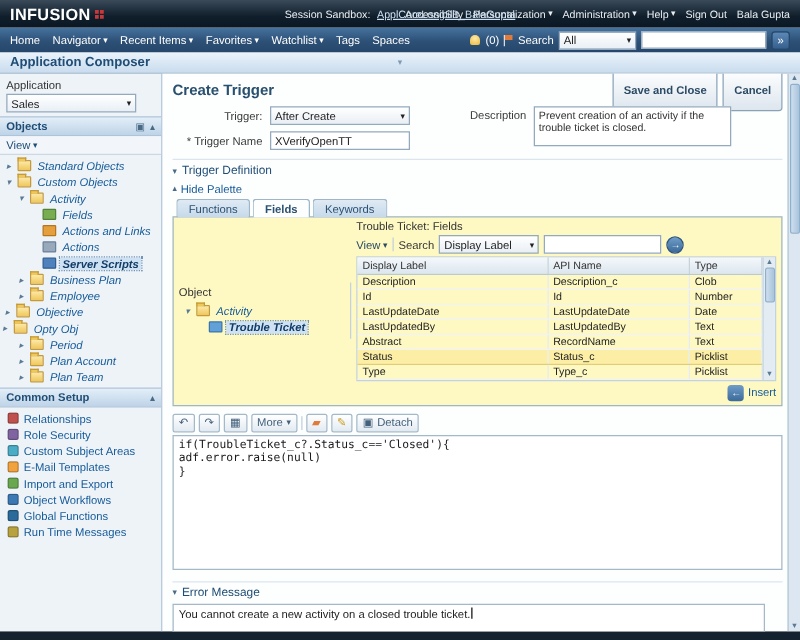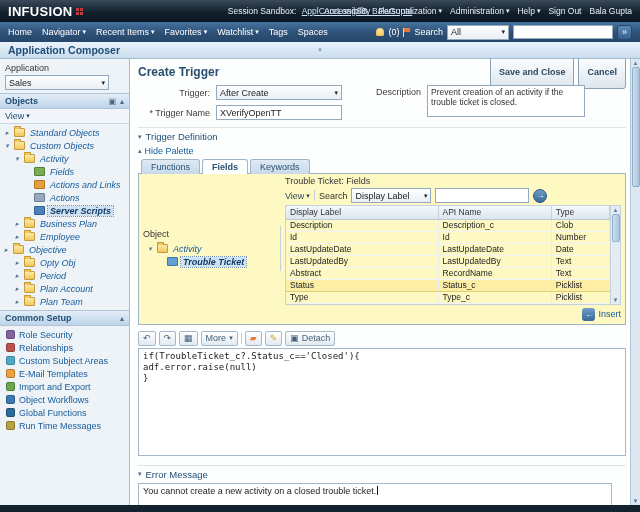--- a/index.html
+++ b/index.html
@@ -75,21 +75,21 @@
   
   .main{flex:1;position:relative;background:#fdfefe;overflow:hidden;}
   .main-inner{padding:4px 14px 0 8px;height:100%;}
   .main-header{display:flex;align-items:center;height:18px;}
   .main-title{color:#29506f;font-weight:bold;font-size:12px;}
   .btns{margin-left:auto;display:flex;gap:4px;}
   .btn{border:1px solid #8aa2b8;border-radius:3px;background:linear-gradient(#feffff,#dde6ee);padding:11px 8px;font-size:9px;font-family:inherit;color:#2b4a63;cursor:pointer;font-weight:bold;}
   .form-row{display:flex;margin-top:4px;align-items:flex-start;}
   .form-grid{display:grid;grid-template-columns:72px 112px;gap:5px 6px;align-items:center;}
   .flabel{text-align:right;color:#3b3b3b;white-space:nowrap;}
-  .w110{width:126px;}
+  .w110{width:112px;}
   .desc-grid{display:flex;gap:6px;margin-left:48px;align-items:flex-start;}
   .desc-grid .flabel{margin-top:2px;}
   .desc-area{width:158px;height:32px;border:1px solid #93a9bd;font-family:inherit;font-size:8.5px;padding:1px 3px;color:#333;resize:none;background:#fff;}
   .section{margin-top:7px;display:flex;align-items:center;gap:4px;color:#1f4d76;font-weight:normal;font-size:9.5px;border-top:1px solid #dbe5ee;padding-top:3px;}
   .disc{color:#4a6b86;font-size:7px;}
   .hide-palette{margin-top:4px;display:flex;align-items:center;gap:3px;color:#155a99;cursor:pointer;}
   .tabs{display:flex;gap:2px;margin-top:3px;padding-left:3px;position:relative;z-index:1;}
   .tab{padding:2px 9px 1px;border:1px solid #9fb6c9;border-bottom:none;border-radius:3px 3px 0 0;background:linear-gradient(#dfeaf4,#c6d9ea);color:#2b5172;cursor:pointer;height:15px;}
   .tab.active{background:#fdfefe;font-weight:bold;}
   .palette{display:flex;border:1px solid #9fb6c9;background:#fef9c3;margin-top:-1px;align-items:center;}
@@ -250,21 +250,21 @@
           <div class="tree-row" style="padding-left: 13px;">
             <span class="twist">▸</span>
             <span class="ticon folder-icon"></span>
             <span class="tlabel">Employee</span>
           </div>
           <div class="tree-row" style="padding-left: 2px;">
             <span class="twist">▸</span>
             <span class="ticon folder-icon"></span>
             <span class="tlabel">Objective</span>
           </div>
-          <div class="tree-row" style="padding-left: 13px;">
+          <div class="tree-row" style="">
             <span class="twist">▸</span>
             <span class="ticon folder-icon"></span>
             <span class="tlabel">Opty Obj</span>
           </div>
           <div class="tree-row" style="padding-left: 13px;">
             <span class="twist">▸</span>
             <span class="ticon folder-icon"></span>
             <span class="tlabel">Period</span>
           </div>
           <div class="tree-row" style="padding-left: 13px;">
@@ -279,26 +279,26 @@
           </div>
         </div>
       <div class="panel-header">
         <span>Common Setup</span>
         <span class="hdr-icons">
           <span>▴</span>
         </span>
       </div>
       <div class="common-list">
           <div class="common-row">
+            <span class="cicon relationships-icon"></span>
+            <span class="tlabel">Relationships</span>
+          </div>
+          <div class="common-row">
             <span class="cicon role-security-icon"></span>
             <span class="tlabel">Role Security</span>
-          </div>
-          <div class="common-row">
-            <span class="cicon relationships-icon"></span>
-            <span class="tlabel">Relationships</span>
           </div>
           <div class="common-row">
             <span class="cicon subject-areas-icon"></span>
             <span class="tlabel">Custom Subject Areas</span>
           </div>
           <div class="common-row">
             <span class="cicon email-templates-icon"></span>
             <span class="tlabel">E-Mail Templates</span>
           </div>
           <div class="common-row">

